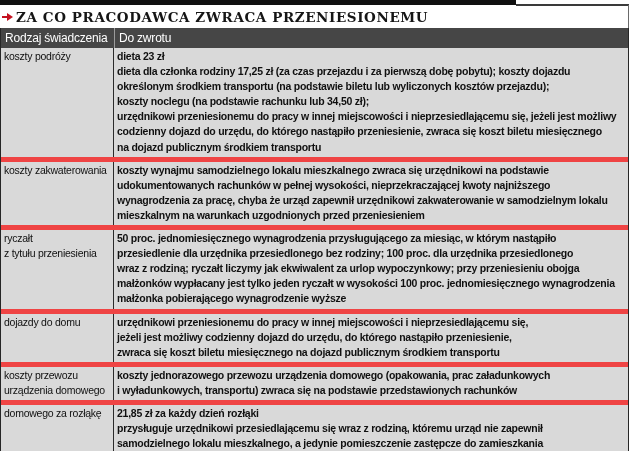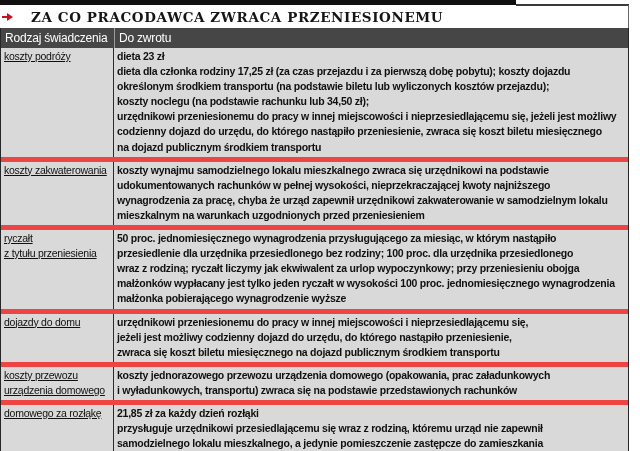--- a/index.html
+++ b/index.html
@@ -18,21 +18,21 @@
   .top-rule-thin {
     position: absolute; top: 4px; left: 516px;
     width: 113px; height: 2px; background: #3a3a3a;
   }
   .right-rule {
     position: absolute; top: 5px; left: 628px;
     width: 1px; height: 438px; background: #6a6a6a;
   }
   .title-bar {
     position: absolute; top: 8px; left: 2px;
-    display: flex; align-items: center; gap: 18px;
+    display: flex; align-items: center; gap: 3px;
     height: 18px;
   }
   .arrow-icon { display: inline-flex; align-items: center; }
   .arrow-stem { width: 5px; height: 2px; background: #c41220; }
   .arrow-head {
     width: 0; height: 0;
     border-left: 6px solid #c41220;
     border-top: 4px solid transparent;
     border-bottom: 4px solid transparent;
   }
@@ -76,21 +76,20 @@
   .row {
     display: flex;
     background: #d9d9d9;
     border-top: 5px solid #ef4444;
   }
   .row:first-of-type { border-top: none; }
   .cell-type {
     width: 109px; flex: none;
     border-right: 1px solid #2a2a2a;
     padding: 1px 0 2px 3px;
-    text-decoration: underline;
   }
   .cell-details {
     flex: 1;
     padding: 1px 0 2px 3px;
     font-weight: bold;
   }
   .cell-text {
     font-size: 10.5px;
     line-height: 15.1px;
     letter-spacing: -0.25px;

